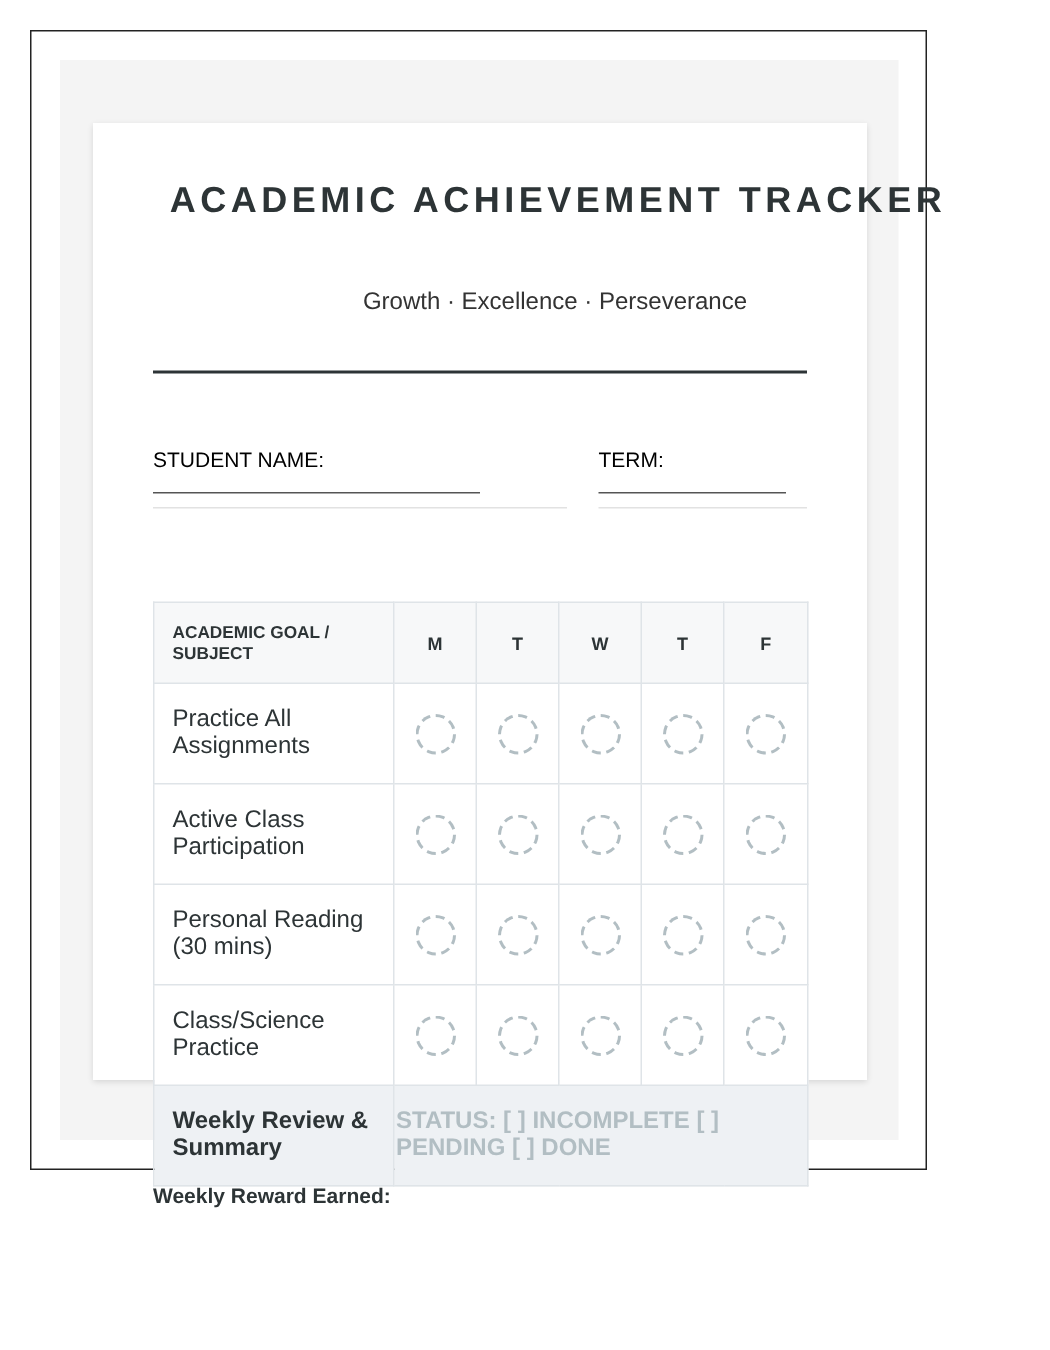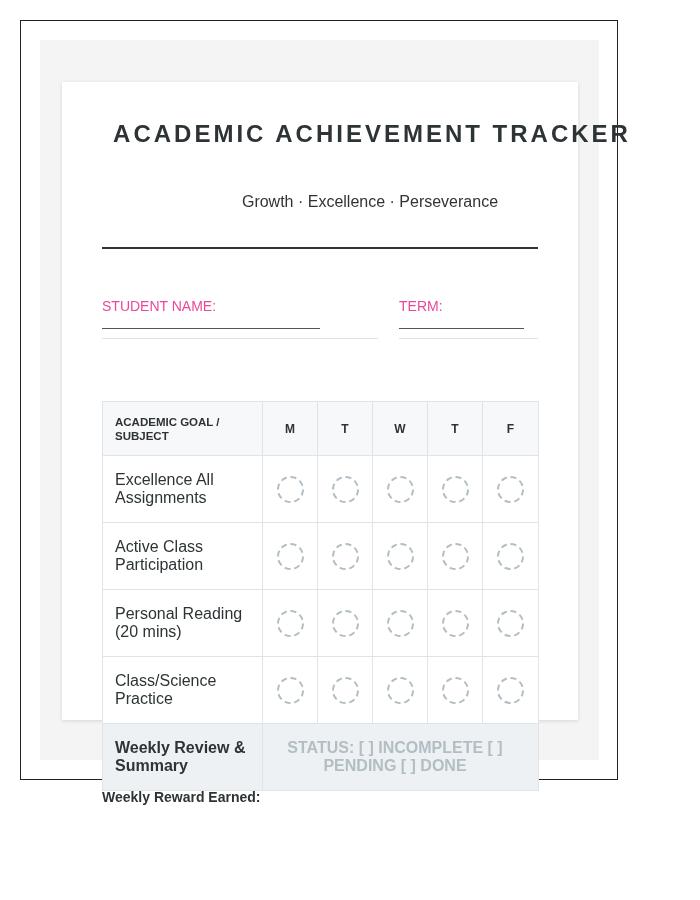--- a/index.html
+++ b/index.html
@@ -3,33 +3,33 @@
 <meta charset="utf-8">
 <style>
   html, body { margin:0; padding:0; }
   body { width:700px; height:900px; background:#ffffff; position:relative; font-family:"Liberation Sans", sans-serif; color:#2d3436; overflow:hidden; }
   .frame { position:absolute; left:20px; top:20px; width:598px; height:760px; border:1px solid #222; box-sizing:border-box; }
   .panel { position:absolute; left:40px; top:40px; width:559px; height:720px; background:#f4f4f4; }
   .card { position:absolute; left:62px; top:82px; width:516px; height:638px; background:#fff; box-shadow:0 1px 4px rgba(0,0,0,0.12); }
   .title { position:absolute; left:62px; top:120px; width:620px; text-align:center; font-weight:bold; font-size:24px; letter-spacing:3px; line-height:28px; color:#2d3436; }
   .subtitle { position:absolute; left:62px; top:193px; width:616px; text-align:center; font-size:16px; color:#333; }
   .rule { position:absolute; left:102px; top:247px; width:436px; height:2px; background:#2d3436; }
-  .field-label { position:absolute; top:298px; font-size:14px; color:#ec4899; }
+  .field-label { position:absolute; top:298px; font-size:14px; color:#000000; }
   .field-line { position:absolute; height:1px; background:#555; }
   .field-under { position:absolute; height:1px; background:#e2e2e2; }
   table.tracker { position:absolute; left:102px; top:369px; width:436px; border-collapse:collapse; table-layout:fixed;margin-top:32px; }
   table.tracker th, table.tracker td { border:1px solid #dfe4e8; box-sizing:border-box; }
   table.tracker th { background:#f7f8f9; height:54px; font-size:12px; font-weight:bold; color:#2d3436; text-align:center; }
   table.tracker th.goal-head { text-align:left; padding-left:12px; font-size:11.5px; line-height:14px; }
   table.tracker td { height:67px; background:#fff; text-align:center; }
   table.tracker td.goal { text-align:left; padding-left:12px; font-size:16px; line-height:18px; color:#2d3436; }
   .circle { display:inline-block; width:27px; height:27px; border:2px dashed #b2bec3; border-radius:50%; box-sizing:border-box; vertical-align:middle; }
   table.tracker tr.summary td { background:#eef1f4; height:67px; }
   table.tracker tr.summary td.sum-label { text-align:left; padding-left:12px; font-weight:bold; font-size:16px; line-height:18px; color:#2d3436; }
-  table.tracker tr.summary td.sum-status { text-align:center; padding-right:12px; font-weight:bold; font-size:16px; line-height:18px; color:#b2bec3; }
+  table.tracker tr.summary td.sum-status { text-align:left; padding-right:12px; font-weight:bold; font-size:16px; line-height:18px; color:#b2bec3; }
   .reward { position:absolute; left:102px; top:789px; font-size:14px; font-weight:bold; color:#2d3436; }
 </style>
 </head>
 <body>
 
 <div class="frame"></div>
 <div class="panel"></div>
 <div class="card"></div>
 
 <div class="title">ACADEMIC ACHIEVEMENT TRACKER</div>
@@ -58,37 +58,37 @@
       <th class="goal-head">ACADEMIC GOAL / SUBJECT</th>
       <th>M</th>
       <th>T</th>
       <th>W</th>
       <th>T</th>
       <th>F</th>
     </tr>
   </thead>
   <tbody>
     <tr>
-      <td class="goal">Excellence All Assignments</td>
+      <td class="goal">Practice All Assignments</td>
       <td><span class="circle"></span></td>
       <td><span class="circle"></span></td>
       <td><span class="circle"></span></td>
       <td><span class="circle"></span></td>
       <td><span class="circle"></span></td>
     </tr>
     <tr>
       <td class="goal">Active Class Participation</td>
       <td><span class="circle"></span></td>
       <td><span class="circle"></span></td>
       <td><span class="circle"></span></td>
       <td><span class="circle"></span></td>
       <td><span class="circle"></span></td>
     </tr>
     <tr>
-      <td class="goal">Personal Reading (20 mins)</td>
+      <td class="goal">Personal Reading (30 mins)</td>
       <td><span class="circle"></span></td>
       <td><span class="circle"></span></td>
       <td><span class="circle"></span></td>
       <td><span class="circle"></span></td>
       <td><span class="circle"></span></td>
     </tr>
     <tr>
       <td class="goal">Class/Science Practice</td>
       <td><span class="circle"></span></td>
       <td><span class="circle"></span></td>

